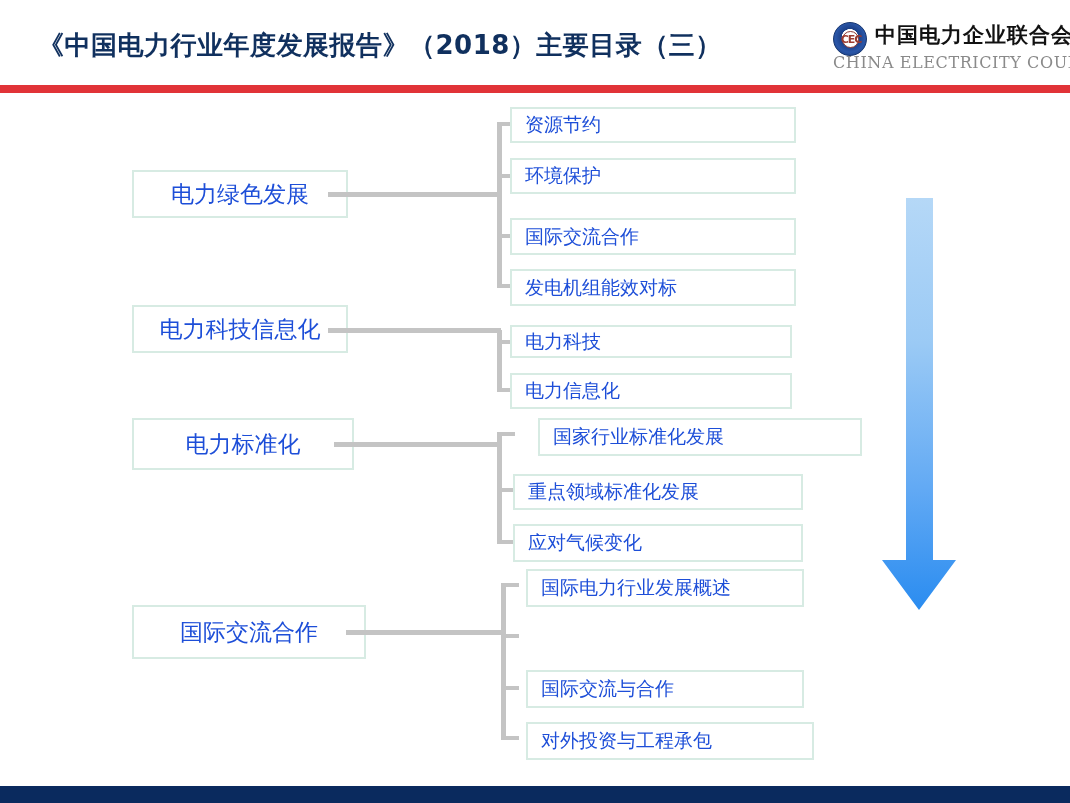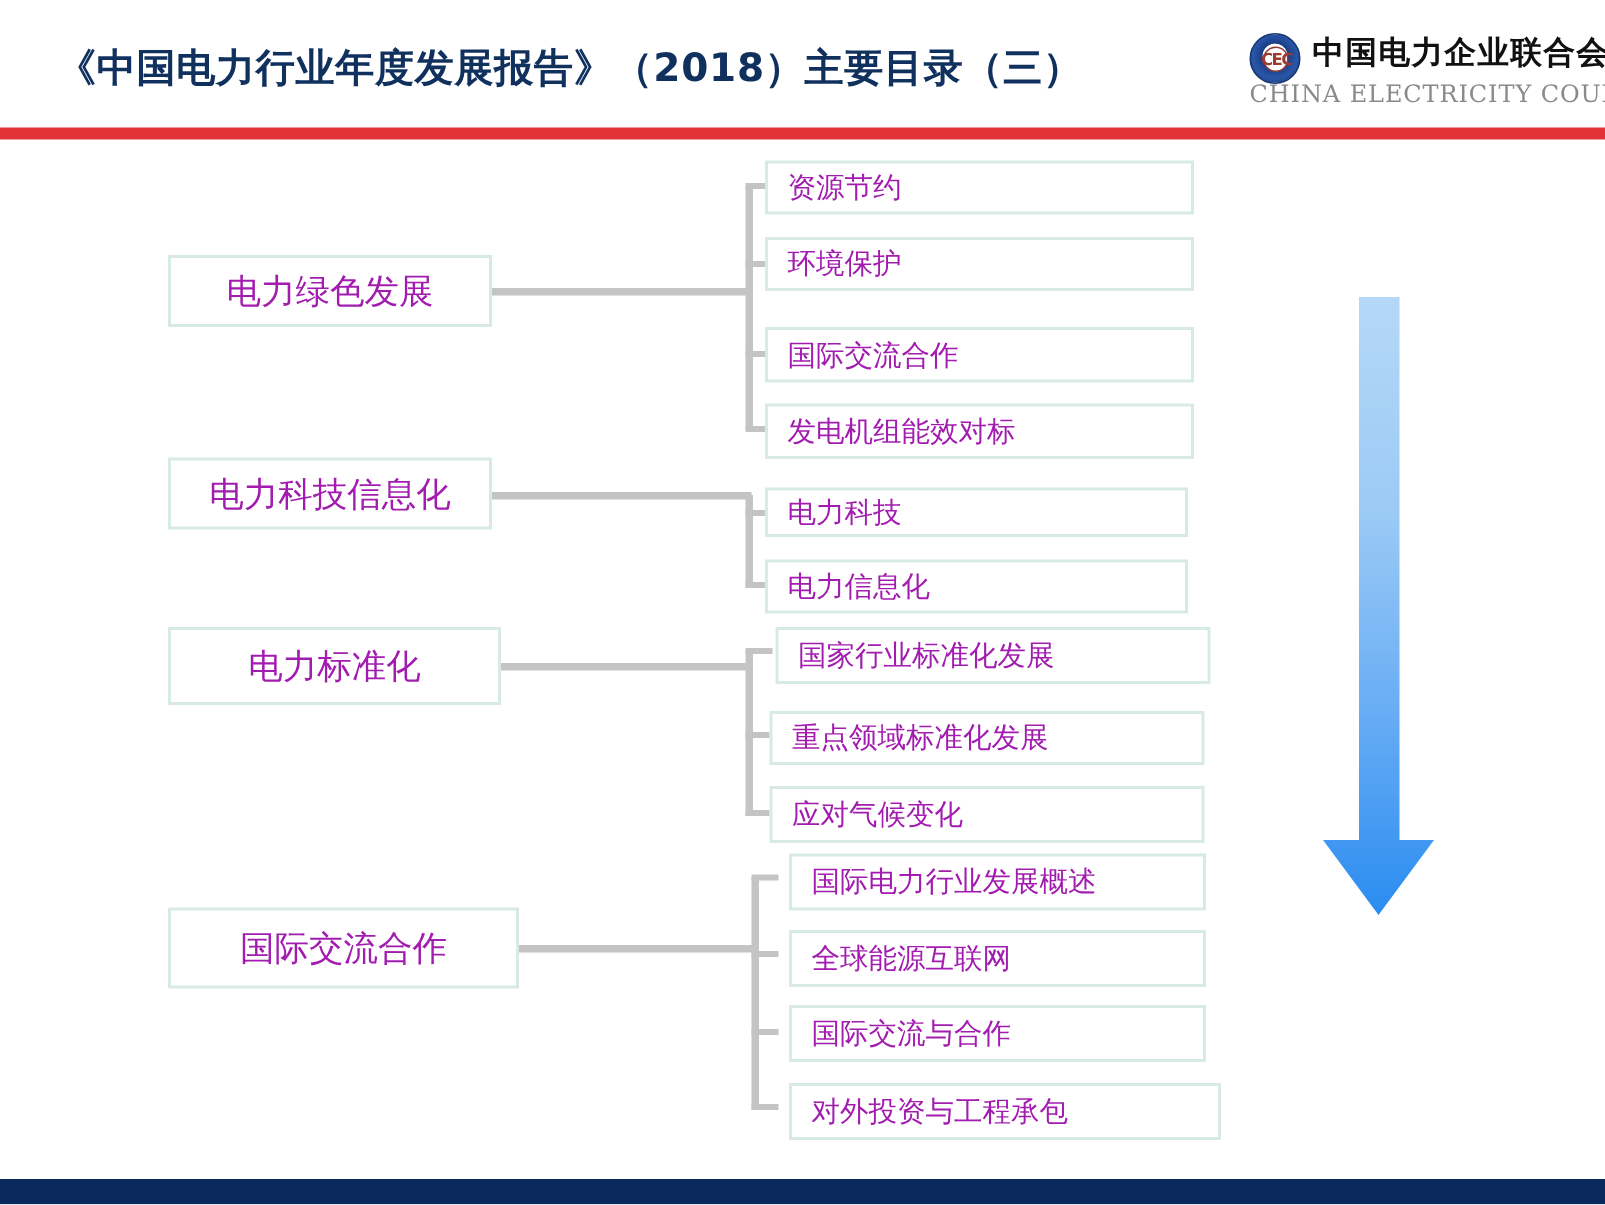--- a/index.html
+++ b/index.html
@@ -117,26 +117,27 @@
   }
 
   
   .node {
     position: absolute;
     box-sizing: border-box;
     background: #ffffff;
     border: 2px solid #d7ebe3;
     display: flex;
     align-items: center;
-    color: #a21caf;
+    color: #1d4ed8;
     font-family: "DejaVu Sans", "Liberation Sans", sans-serif;
   }
   .node-l {
     justify-content: center;
     font-size: 23px;
+    margin-left: 20px;
   }
   .node-r {
     justify-content: flex-start;
     padding-left: 13px;
     font-size: 19px;
   }
 
   
   .conn {
     position: absolute;
@@ -194,33 +195,32 @@
   <div class="conn" style="left:497px; top:388px; width:16px; height:4px;"></div>
   <div class="node node-r" style="left:510px; top:325px; width:282px; height:33px;">电力科技</div>
   <div class="node node-r" style="left:510px; top:373px; width:282px; height:36px;">电力信息化</div>
 
   <div class="node node-l" style="left:112px; top:418px; width:222px; height:52px;">电力标准化</div>
   <div class="conn" style="left:334px; top:442px; width:167px; height:5px;"></div>
   <div class="conn" style="left:497px; top:434px; width:5px; height:110px;"></div>
   <div class="conn" style="left:497px; top:432px; width:18px; height:4px;"></div>
   <div class="conn" style="left:497px; top:488px; width:18px; height:4px;"></div>
   <div class="conn" style="left:497px; top:540px; width:18px; height:4px;"></div>
-  <div class="node node-r" style="left:517px; top:418px; width:290px; height:38px;">国家行业标准化发展</div>
+  <div class="node node-r" style="left:538px; top:418px; width:324px; height:38px;">国家行业标准化发展</div>
   <div class="node node-r" style="left:513px; top:474px; width:290px; height:36px;">重点领域标准化发展</div>
   <div class="node node-r" style="left:513px; top:524px; width:290px; height:38px;">应对气候变化</div>
 
   <div class="node node-l" style="left:112px; top:605px; width:234px; height:54px;">国际交流合作</div>
   <div class="conn" style="left:346px; top:630px; width:159px; height:5px;"></div>
   <div class="conn" style="left:501px; top:585px; width:5px; height:155px;"></div>
   <div class="conn" style="left:501px; top:583px; width:18px; height:4px;"></div>
   <div class="conn" style="left:501px; top:634px; width:18px; height:4px;"></div>
   <div class="conn" style="left:501px; top:686px; width:18px; height:4px;"></div>
   <div class="conn" style="left:501px; top:736px; width:18px; height:4px;"></div>
   <div class="node node-r" style="left:526px; top:569px; width:278px; height:38px;">国际电力行业发展概述</div>
-  <div class="node node-r" style="left:526px; top:620px; width:278px; height:38px;">全球能源互联网</div>
   <div class="node node-r" style="left:526px; top:670px; width:278px; height:38px;text-align:right;">国际交流与合作</div>
   <div class="node node-r" style="left:526px; top:722px; width:288px; height:38px;">对外投资与工程承包</div>
 
   <div class="arrow-wrap">
     <svg width="100" height="416" viewBox="0 0 100 416" xmlns="http://www.w3.org/2000/svg">
       <defs>
         <linearGradient id="arrowGrad" x1="0" y1="0" x2="0" y2="1">
           <stop offset="0%" stop-color="#b5d8f7"></stop>
           <stop offset="35%" stop-color="#9bcaf5"></stop>
           <stop offset="70%" stop-color="#63aaf4"></stop>

